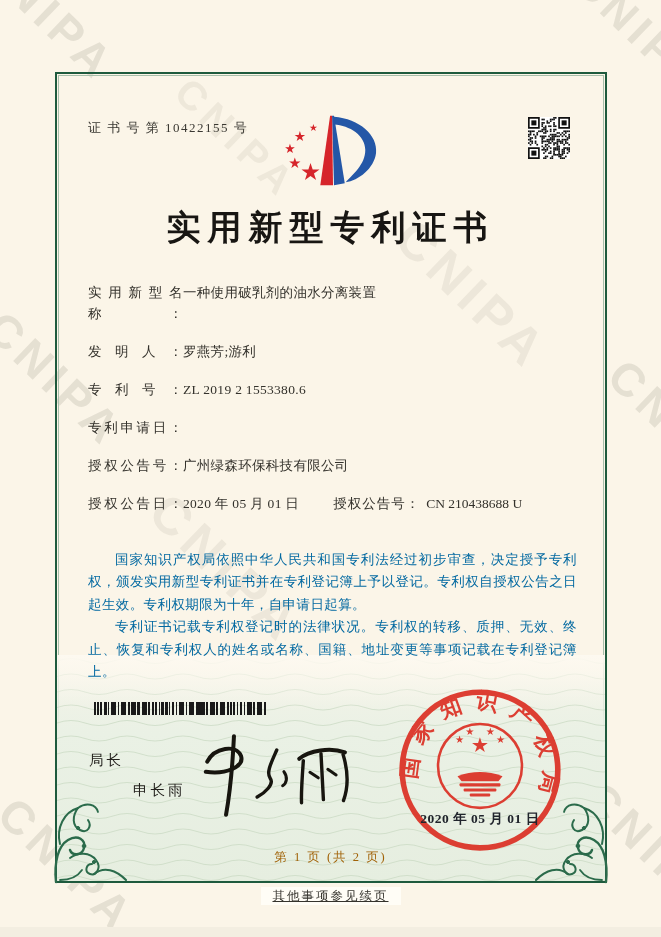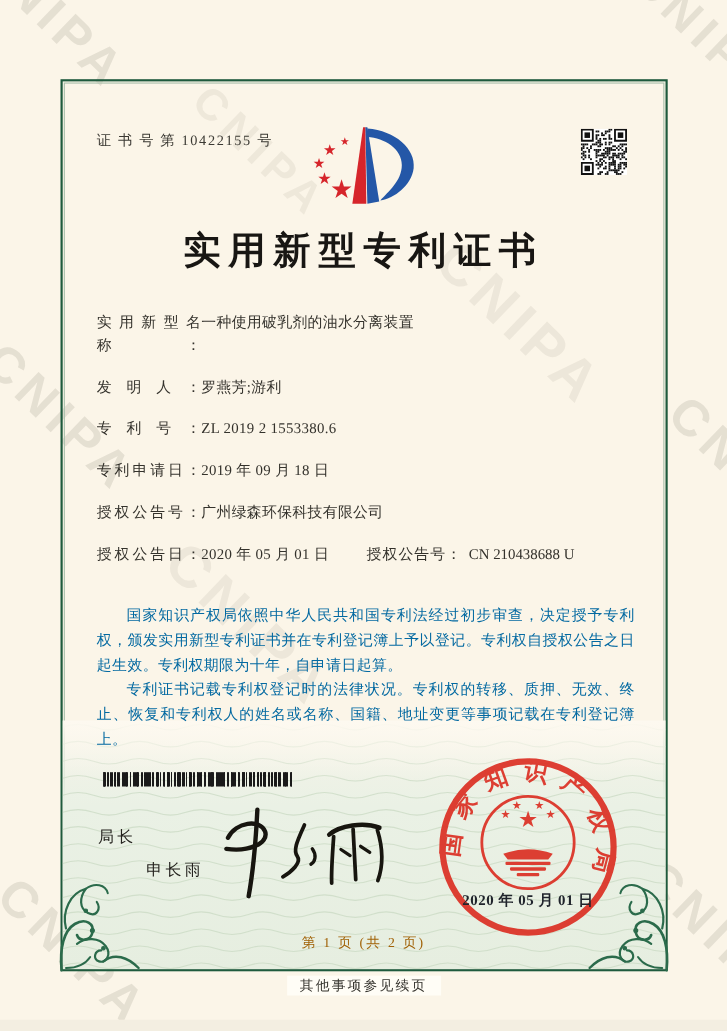--- a/index.html
+++ b/index.html
@@ -55,21 +55,21 @@
   .director-name{top:781px;margin-left:44px;}
   .signature{position:absolute; z-index:5; left:192px; top:728px; width:170px; height:92px;}
   .seal{position:absolute; z-index:4; left:394px; top:684px; width:172px; height:172px; opacity:.93;}
   .seal-date{position:absolute; z-index:6; left:404px; top:810px; width:152px; text-align:center;
     font-size:13.5px; font-weight:bold; letter-spacing:.5px; color:#20242c;}
   .page-info{position:absolute; z-index:4; left:0; top:849px; width:661px; text-align:center;
     font-size:12.5px; letter-spacing:2px; color:#a16207;}
   .ornament{position:absolute; z-index:5; width:80px; height:84px; top:800px;}
   .ornament.left{left:48px;}
   .ornament.right{left:534px; transform:scaleX(-1);}
-  .continuation{position:absolute; z-index:4; left:0; top:888px; width:661px; text-align:center; font-size:12.5px; color:#35332d;}
+  .continuation{position:absolute; z-index:4; left:0; top:888px; width:661px; text-align:center; font-size:12.5px; color:#35332d;text-decoration:underline;}
   .continuation span{background:#fffdf6; padding:2px 12px; letter-spacing:2px;}
   .footstrip{position:absolute; z-index:3; left:0; top:927px; width:661px; height:10px; background:#f3eee1;}
 </style>
 </head>
 <body>
 
 <div class="page">
 
   <div class="wm" style="left:-38px;top:-14px;font-size:46px;">CNIPA</div>
   <div class="wm" style="left:558px;top:6px;font-size:44px;">CNIPA</div>
@@ -345,21 +345,20 @@
     <div class="row">
       <span class="lbl">发明人：</span>
       <span class="val">罗燕芳;游利</span>
     </div>
     <div class="row">
       <span class="lbl">专利号：</span>
       <span class="val">ZL 2019 2 1553380.6</span>
     </div>
     <div class="row">
       <span class="lbl">专利申请日：</span>
-      <span class="val">2019 年 09 月 18 日</span>
     </div>
     <div class="row">
       <span class="lbl">授权公告号：</span>
       <span class="val">广州绿森环保科技有限公司</span>
     </div>
     <div class="row">
       <span class="lbl">授权公告日：</span>
       <span class="val" style="flex:none;">2020 年 05 月 01 日</span>
       <span class="pair2">
         <span class="lbl2">授权公告号：</span>

